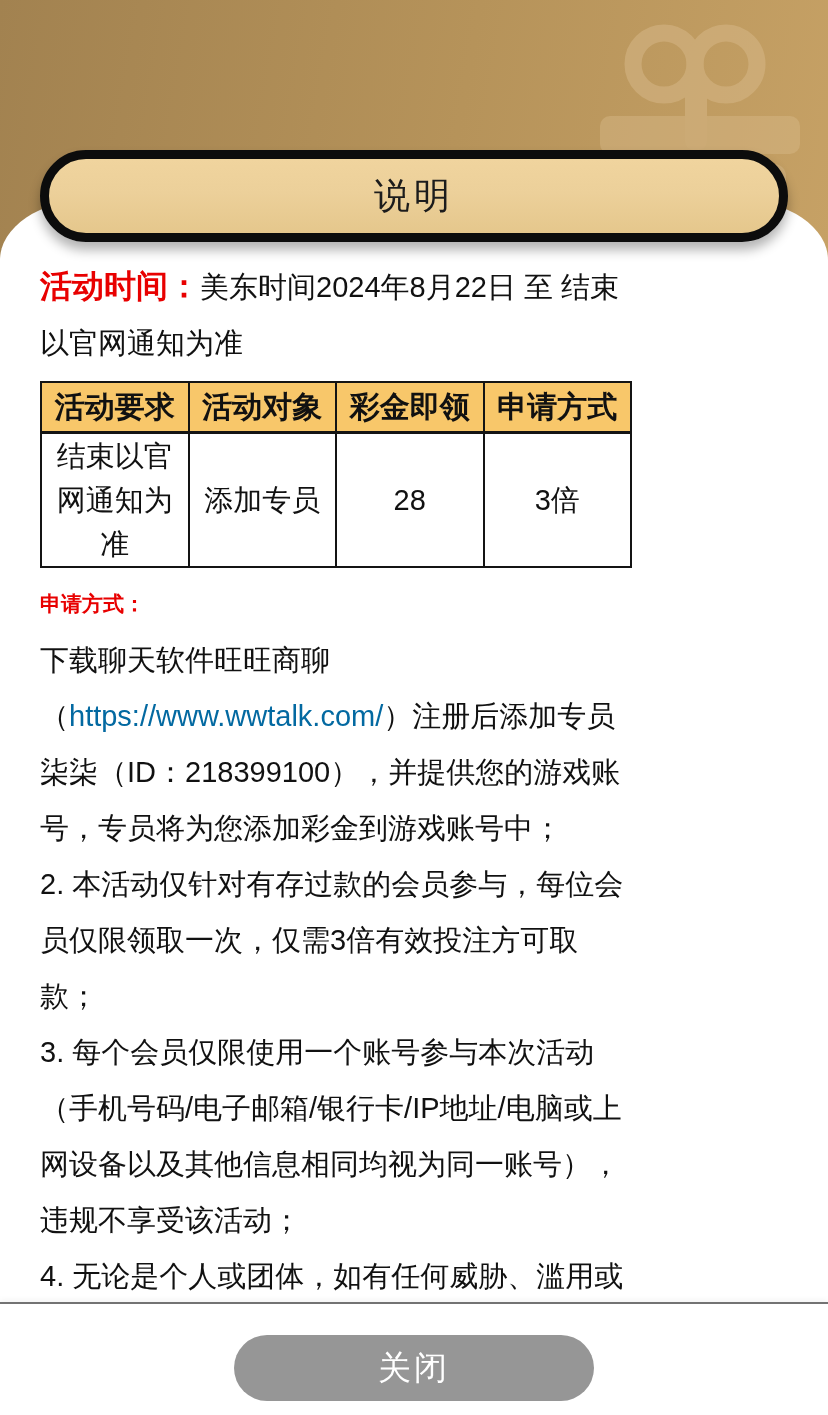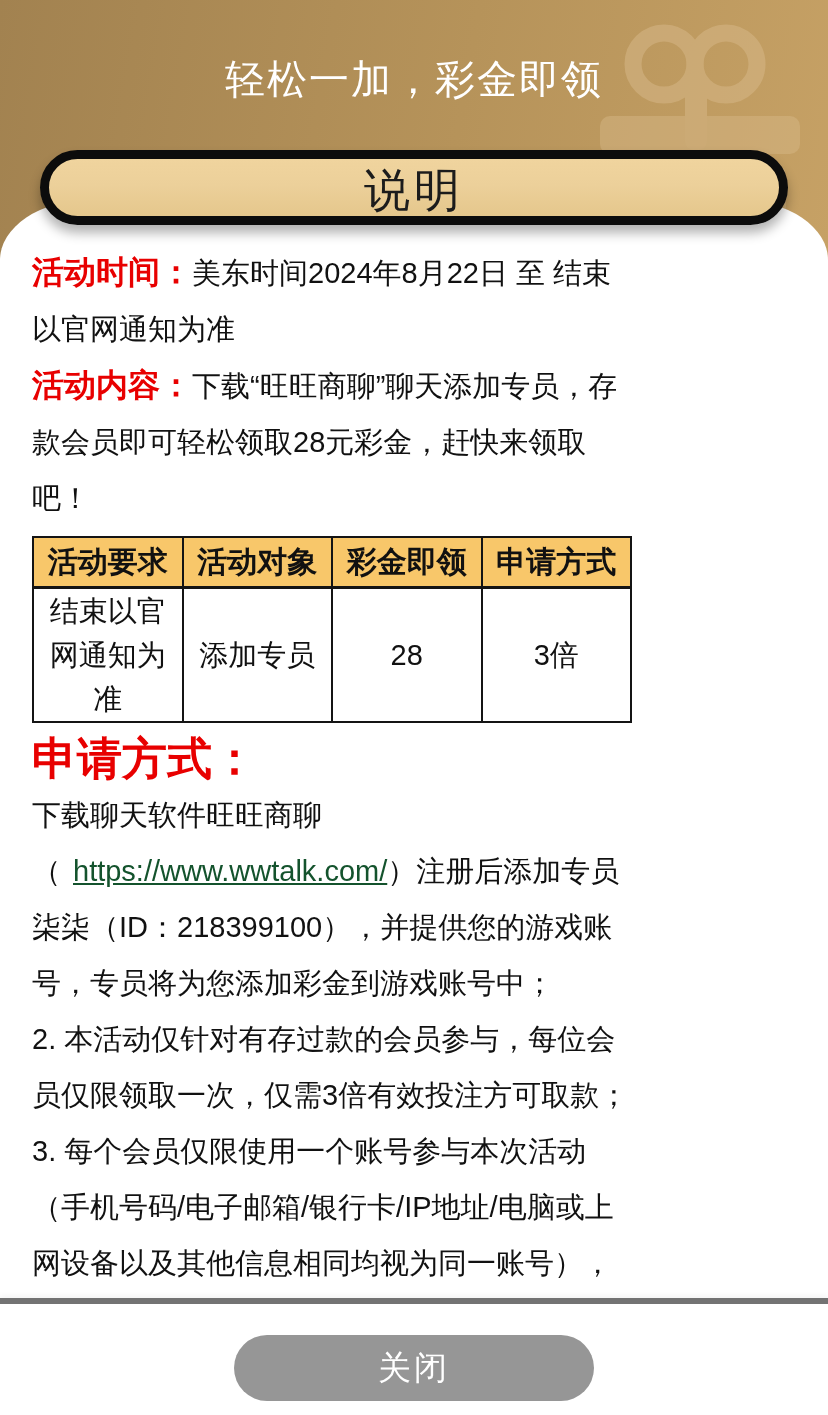--- a/index.html
+++ b/index.html
@@ -24,61 +24,61 @@
     letter-spacing:2px;
   }
   
   .sheet{
     position:absolute;top:200px;left:0;width:828px;height:1215px;
     background:#ffffff;
     border-radius:90px 90px 0 0 / 60px 60px 0 0;
   }
   
   .tab-btn{
-    position:absolute;top:150px;left:40px;width:748px;height:75px;
+    position:absolute;top:150px;left:40px;width:748px;height:92px;
     box-sizing:border-box;
     border:9px solid #0c0c0c;border-radius:52px;
     background:linear-gradient(180deg,#f0d49e 0%,#ecd09a 45%,#e5c78c 100%);
-    color:#1c1c1c;font-size:46px;font-weight:500;
+    color:#1c1c1c;font-size:36px;font-weight:500;
     font-family:inherit;letter-spacing:4px;
     box-shadow:0 8px 12px rgba(0,0,0,.30);
     cursor:pointer;
   }
   
   .content{
-    position:absolute;top:236px;left:0;width:668px;height:1054px;
-    box-sizing:border-box;padding:8px 36px 0 32px;
+    position:absolute;top:250px;left:0;width:668px;height:1054px;
+    box-sizing:border-box;padding:8px 36px 0 40px;
     overflow:hidden;
     color:#111;font-size:29px;line-height:56px;
   }
   .para{margin:0;}
   .red-label{color:#e80000;font-weight:bold;font-size:32px;}
-  .red-heading{margin:0;color:#e80000;font-weight:bold;font-size:45px;line-height:56px;}
+  .red-heading{margin:0;color:#e80000;font-weight:bold;font-size:21px;line-height:56px;}
   .rules-heading{margin-top:8px;}
-  .link{color:#14532d;text-decoration:underline;cursor:pointer;margin-left:12px;}
+  .link{color:#0369a1;cursor:pointer;}
   
   .tbl-wrap{margin:10px 0 8px 0;}
   table.promo{
     width:100%;border-collapse:collapse;table-layout:fixed;
   }
   table.promo th{
     border:2px solid #141414;border-bottom:3px solid #141414;
     background:#f8c76a;height:46px;
     font-size:30px;font-weight:bold;color:#111;text-align:center;
     line-height:1.2;
   }
   table.promo td{
     border:2px solid #141414;height:94px;
     font-size:29px;color:#111;text-align:center;
     line-height:44px;padding:0 6px;
   }
   
   .footer{
     position:absolute;left:0;bottom:0;width:828px;height:111px;
-    background:#ffffff;border-top:6px solid #737373;
+    background:#ffffff;border-top:2px solid #737373;
     box-shadow:0 -2px 6px rgba(0,0,0,.05);
   }
   .close-btn{
     position:absolute;top:31px;left:50%;transform:translateX(-50%);
     width:360px;height:66px;border:none;border-radius:33px;
     background:#969696;color:#ffffff;font-size:33px;font-weight:500;
     font-family:inherit;letter-spacing:3px;cursor:pointer;
   }
 </style>
 </head>
@@ -90,32 +90,30 @@
     <svg class="gift-watermark" viewBox="0 0 200 240" xmlns="http://www.w3.org/2000/svg">
       <g fill="none" stroke="#d6b787" stroke-width="17">
         <circle cx="64" cy="50" r="31"></circle>
         <circle cx="126" cy="50" r="31"></circle>
       </g>
       <rect x="85" y="58" width="22" height="78" rx="9" fill="#d6b787"></rect>
       <rect x="0" y="102" width="200" height="38" rx="10" fill="#d6b787" opacity="0.85"></rect>
       <rect x="14" y="150" width="76" height="86" rx="12" fill="#d6b787"></rect>
       <rect x="110" y="150" width="76" height="86" rx="12" fill="#d6b787"></rect>
     </svg>
-    <div class="page-title">轻松一加，彩金即领</div>
   </div>
 
   <div class="sheet"></div>
 
   <button class="tab-btn">说明</button>
 
   <div class="content">
 
     <p class="para"><span class="red-label">活动时间：</span><span>美东时间2024年8月22日 至 结束以官网通知为准</span></p>
 
-    <p class="para"><span class="red-label">活动内容：</span><span>下载“旺旺商聊”聊天添加专员，存款会员即可轻松领取28元彩金，赶快来领取吧！</span></p>
 
     <div class="tbl-wrap">
       <table class="promo">
         <thead>
           <tr>
             <th>活动要求</th>
             <th>活动对象</th>
             <th>彩金即领</th>
             <th>申请方式</th>
           </tr>

